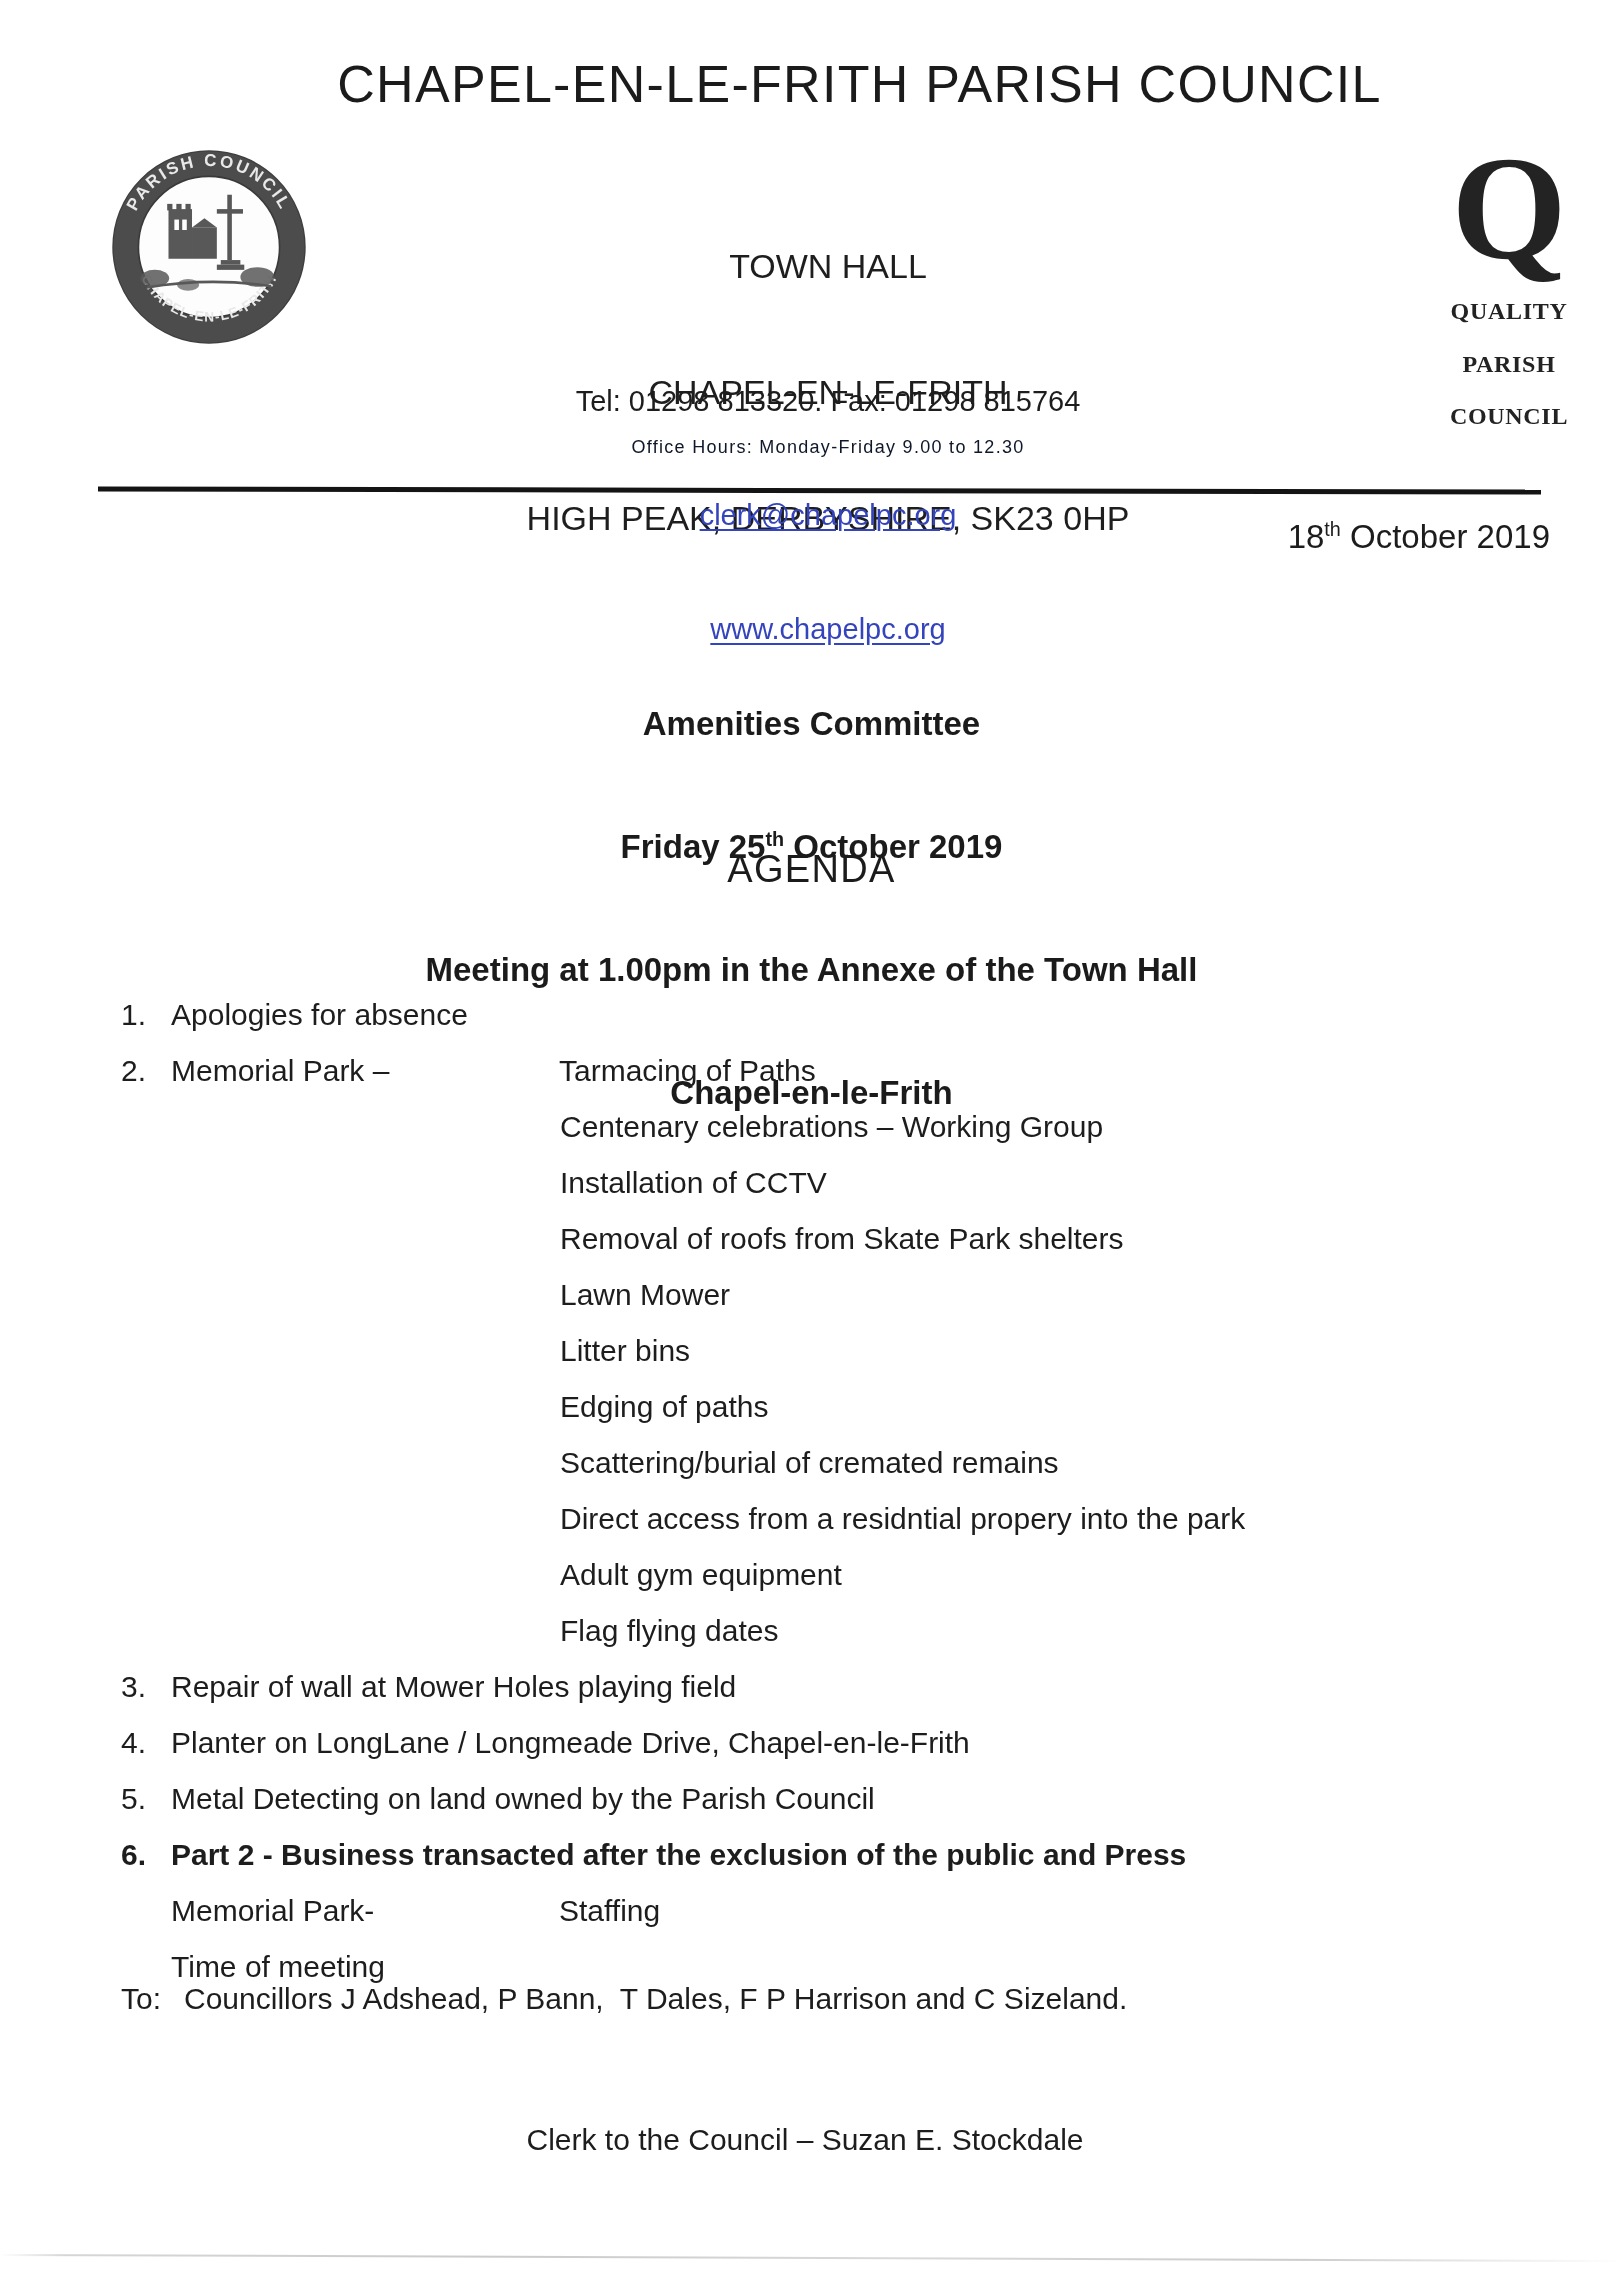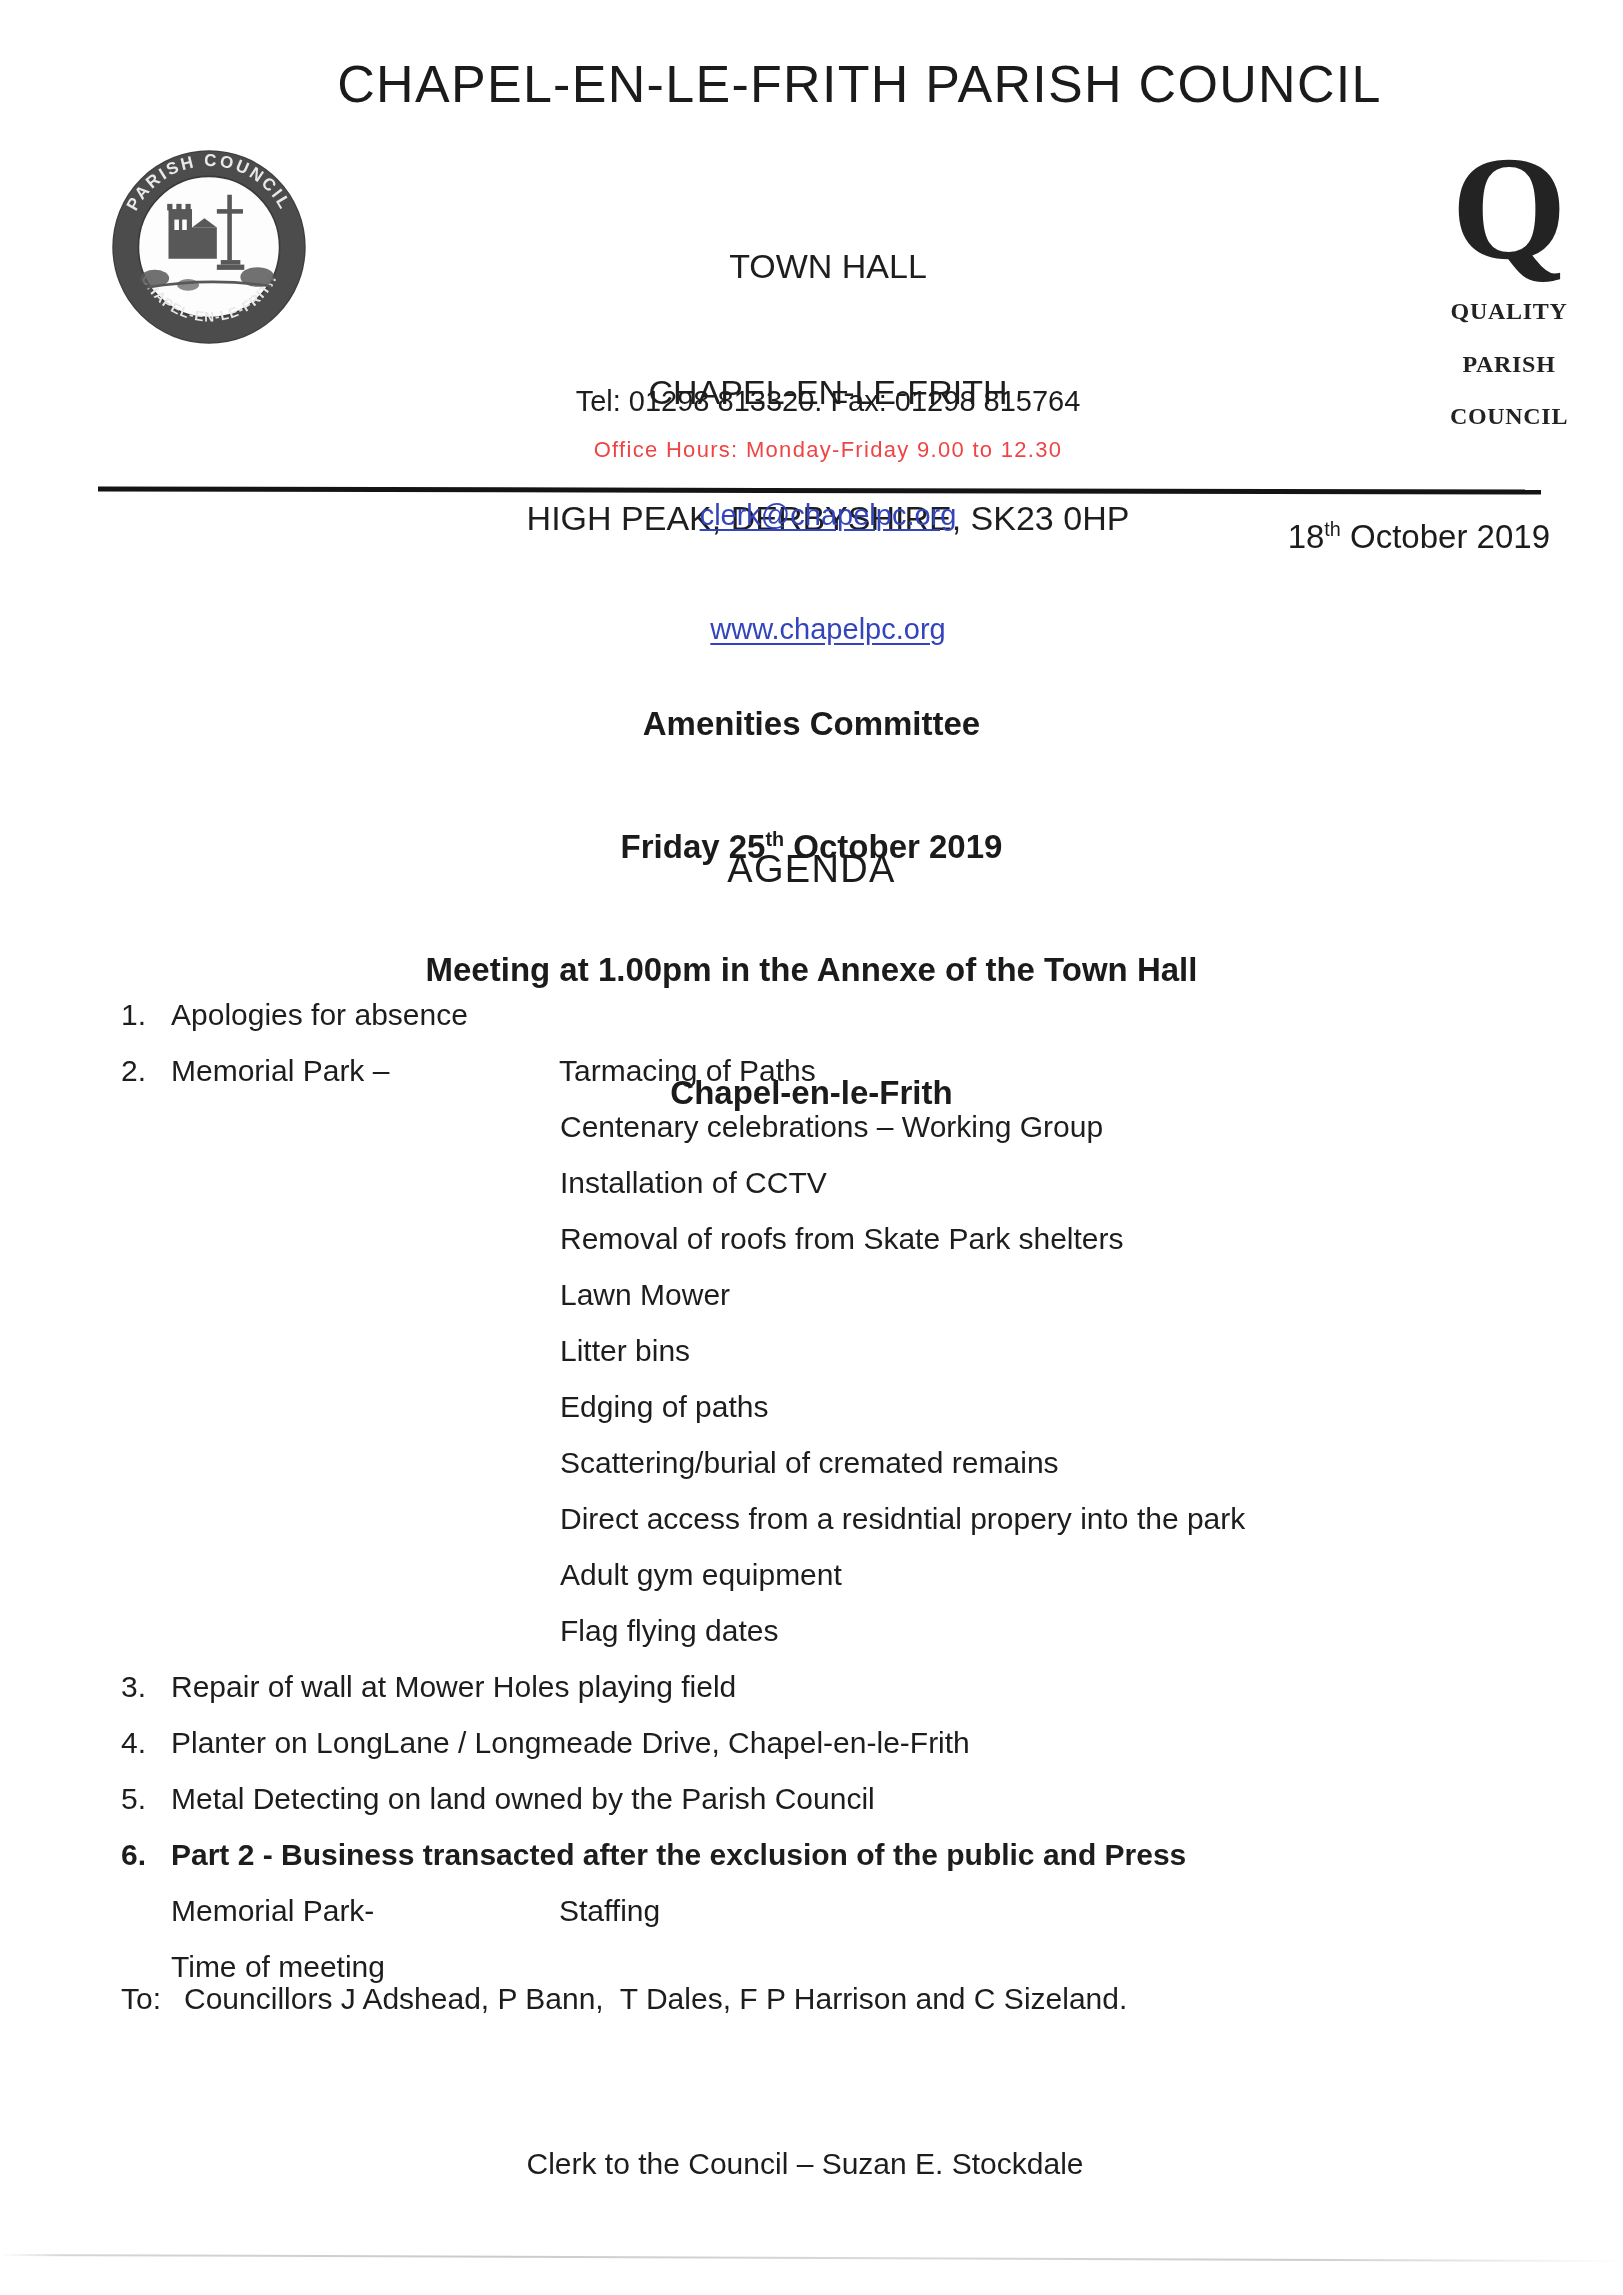--- a/index.html
+++ b/index.html
@@ -65,23 +65,23 @@
     text-decoration: underline;
     text-underline-offset: 3.9px;
   }
 
   .office-hours {
     position: absolute;
     top: 437px;
     left: 468px;
     width: 720px;
     text-align: center;
-    font-size: 22px;
+    font-size: 18px;
     letter-spacing: 1.3px;
-    color: #ef4444;
+    color: #0f172a;
     white-space: pre-wrap;
   }
 
   .qlogo {
     position: absolute;
     top: 143px;
     left: 1401px;
     width: 216px;
     text-align: center;
     color: #232323;
@@ -189,21 +189,20 @@
   .to-prefix { flex: 0 0 63px; }
 
   .clerk-line {
     position: absolute;
     top: 2123px;
     left: 0;
     width: 1610px;
     text-align: center;
     font-size: 30px;
     white-space: pre-wrap;
-    margin-top: 24px;
   }
 
   
   .tear {
     position: absolute;
     top: 2257px;
     left: 0;
     width: 1623px;
     height: 2px;
     background: linear-gradient(90deg,

